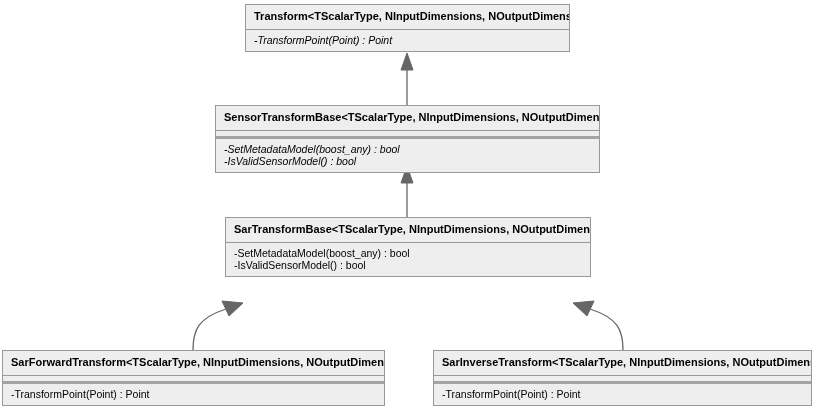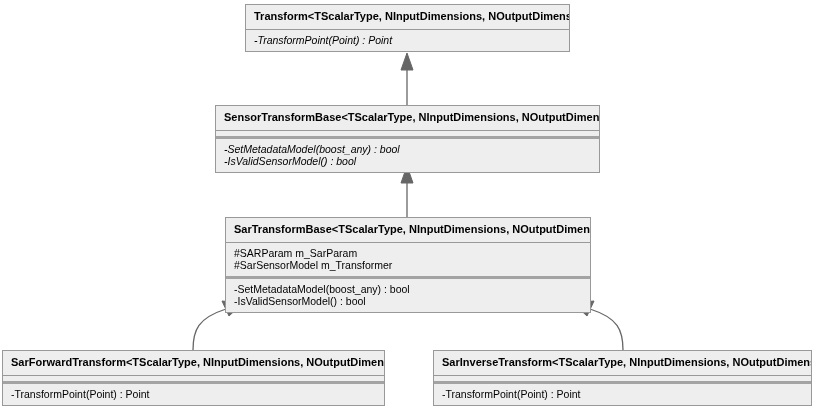--- a/index.html
+++ b/index.html
@@ -147,24 +147,20 @@
     <div class="uml-section empty-section"></div>
     <div class="uml-section italic">
       <span class="uml-member">-SetMetadataModel(boost_any) : bool</span>
       <span class="uml-member">-IsValidSensorModel() : bool</span>
     </div>
   </div>
 
   <div class="uml-class" id="class-sartransformbase">
     <div class="uml-title-row">SarTransformBase&lt;TScalarType, NInputDimensions, NOutputDimensions&gt;</div>
     <div class="uml-section">
-      <span class="uml-member">#SARParam m_SarParam</span>
-      <span class="uml-member">#SarSensorModel m_Transformer</span>
-    </div>
-    <div class="uml-section">
       <span class="uml-member">-SetMetadataModel(boost_any) : bool</span>
       <span class="uml-member">-IsValidSensorModel() : bool</span>
     </div>
   </div>
 
   <div class="uml-class" id="class-sarforwardtransform">
     <div class="uml-title-row">SarForwardTransform&lt;TScalarType, NInputDimensions, NOutputDimensions&gt;</div>
     <div class="uml-section empty-section"></div>
     <div class="uml-section">
       <span class="uml-member">-TransformPoint(Point) : Point</span>

